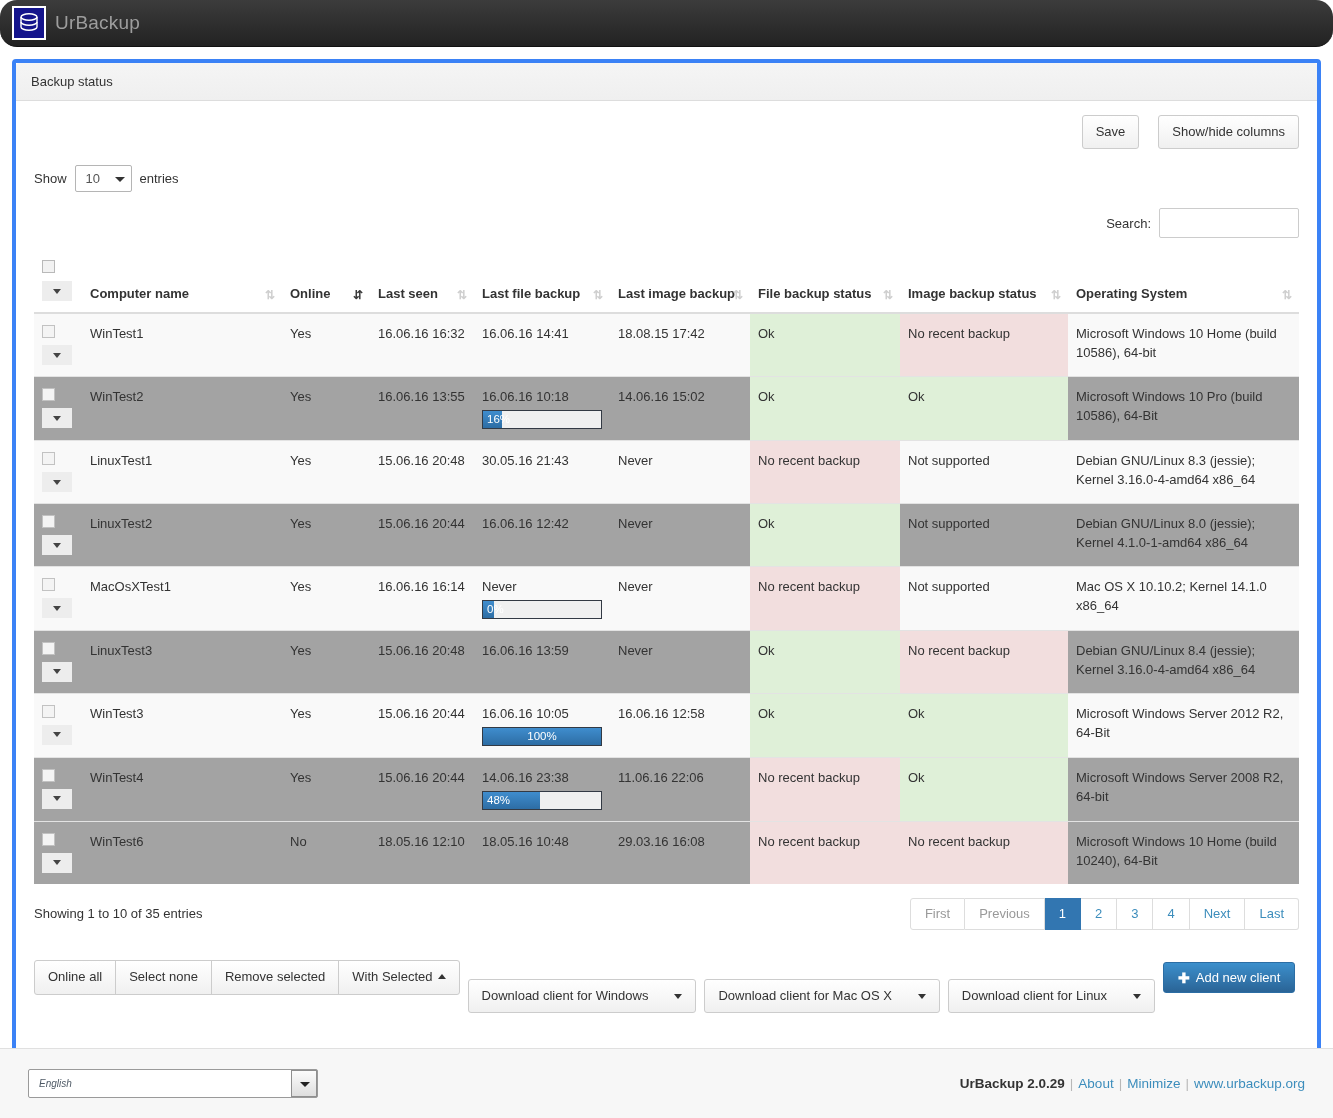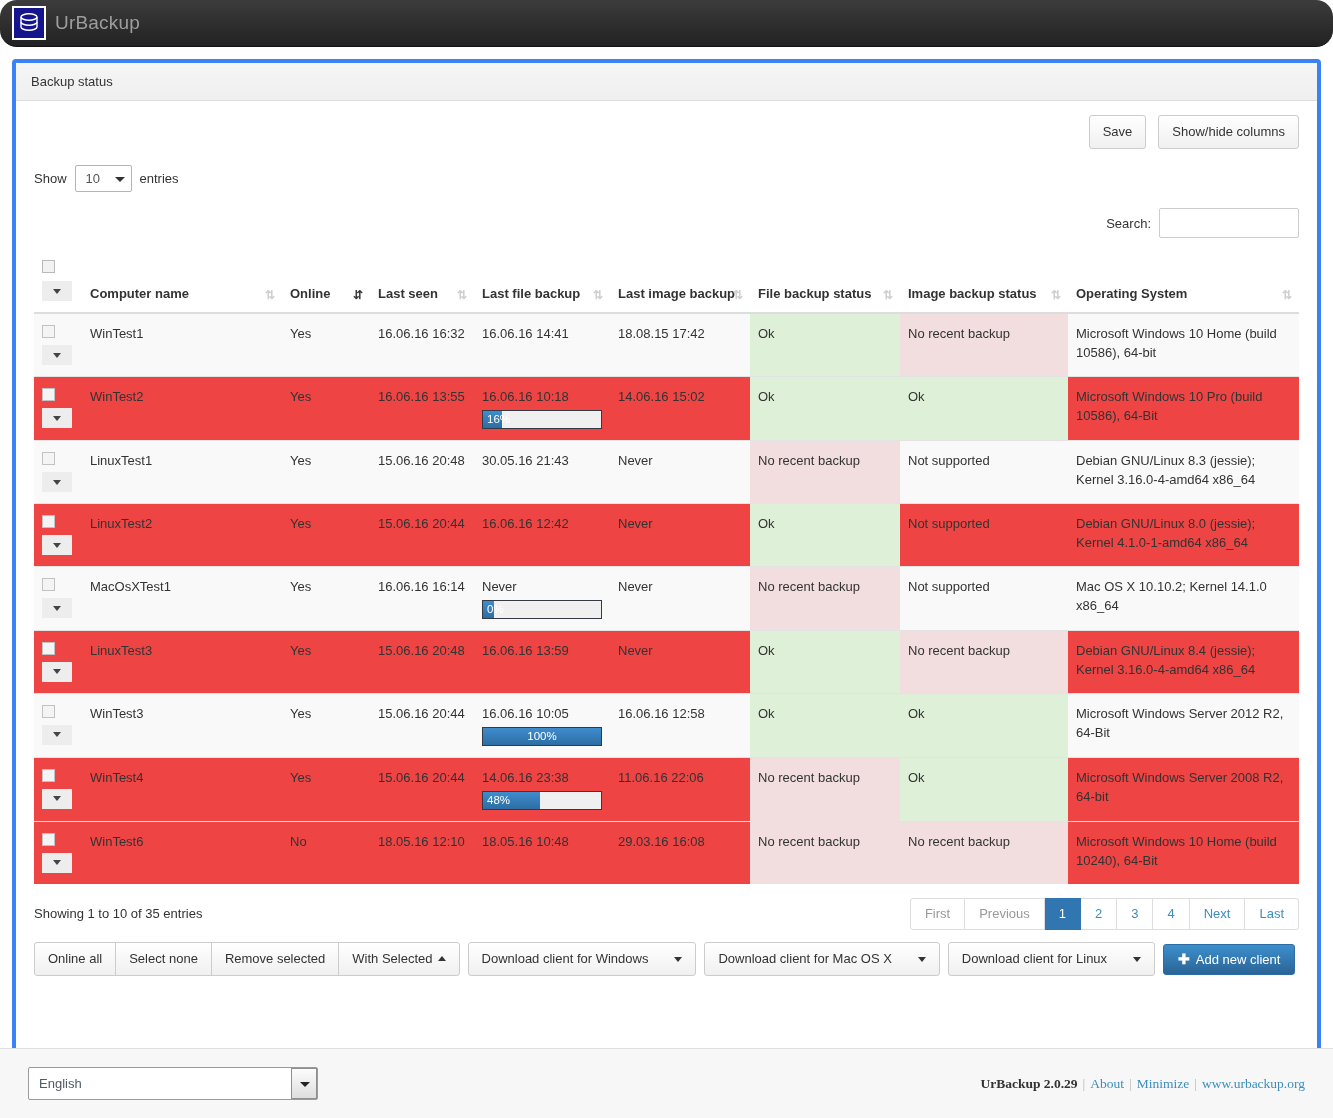--- a/index.html
+++ b/index.html
@@ -85,21 +85,21 @@
     font-size: 13px;
     color: #333333;
     background: linear-gradient(to bottom, #ffffff 0%, #f0f0f0 100%);
     border: 1px solid #cccccc;
     border-radius: 3px;
     padding: 9px 13px;
     cursor: pointer;
     white-space: nowrap;
     line-height: 1.1;
   }
-  .btn + .btn { margin-left: 12px; }
+  .btn + .btn { margin-left: 19px; }
 
   
   .length-row { display: flex; align-items: center; gap: 8px; font-size: 13px; }
   .sel {
     appearance: none; -webkit-appearance: none;
     font-family: "Liberation Sans", sans-serif;
     font-size: 13px;
     color: #555;
     border: 1px solid #b5b5b5;
     background: #ffffff;
@@ -203,21 +203,21 @@
   table.dt tbody td {
     font-size: 13px;
     color: #333;
     padding: 11px 8px;
     border-top: 1px solid #e3e3e3;
     vertical-align: top;
     line-height: 1.45;
     word-wrap: break-word;
   }
   tbody tr.odd td { background: #f9f9f9; }
-  tbody tr.even td { background: #ef4444; }
+  tbody tr.even td { background: #a3a3a3; }
   td.st-ok { background: #dff0d8 !important; }
   td.st-bad { background: #f2dede !important; }
   td.cell-check { padding-left: 10px; padding-top: 10px; }
   td.cell-check .rcheck {
     width: 13px; height: 13px;
     border: 1px solid #c2c2c2;
     background: #f4f4f4;
     display: block;
     margin-bottom: 7px;
     cursor: pointer;
@@ -275,21 +275,21 @@
     display: flex;
     align-items: center;
     gap: 0;
     padding: 6px 0 14px 0;
   }
   .bgroup { display: flex; }
   .bgroup .btn { border-radius: 0; margin-left: -1px; }
   .bgroup .btn:first-child { border-radius: 3px 0 0 3px; margin-left: 0; }
   .bgroup .btn:last-child { border-radius: 0 3px 3px 0; }
   .gap { width: 8px; }
-  .btn.dd { display: inline-flex; align-items: center; gap: 26px; }
+  .btn.dd { display: inline-flex; align-items: center; gap: 26px; margin-top: 37px; }
   .btn.dd .dcaret {
     width: 0; height: 0;
     border-left: 4px solid transparent;
     border-right: 4px solid transparent;
     border-top: 5px solid #333;
   }
   .upcaret {
     display: inline-block;
     width: 0; height: 0;
     border-left: 4px solid transparent;
@@ -318,28 +318,29 @@
     background: #f7f7f7;
     border-top: 1px solid #e0e0e0;
     display: flex;
     align-items: center;
     padding: 0 28px;
   }
   .footer-sel-wrap { position: relative; display: inline-block; }
   .footer-sel {
     appearance: none; -webkit-appearance: none;
     font-family: "Liberation Sans", sans-serif;
-    font-size: 13px;
+    font-size: 10px;
     color: #4f5a66;
     width: 290px;
     padding: 8px 34px 8px 10px;
     border: 1px solid #9a9a9a;
     background: #ffffff;
     border-radius: 2px;
     cursor: pointer;
+    font-style: italic;
   }
   .footer-sel-wrap::before {
     content: "";
     position: absolute; right: 1px; top: 1px; bottom: 1px;
     width: 24px;
     background: linear-gradient(to bottom,#fcfcfc,#dedede);
     border: 1px solid #8f8f8f;
     pointer-events: none;
   }
   .footer-sel-wrap::after {
@@ -348,21 +349,21 @@
     width: 0; height: 0;
     border-left: 5px solid transparent;
     border-right: 5px solid transparent;
     border-top: 5px solid #222;
     pointer-events: none;
   }
   .footer-right {
     margin-left: auto;
     font-size: 13.5px;
     color: #333;
-    display: flex; align-items: center; gap: 5px; font-family: Liberation Serif, serif;
+    display: flex; align-items: center; gap: 5px;
   }
   .footer-right b { font-weight: bold; }
   .flink { color: #3c8dbc; cursor: pointer; text-decoration: none; }
   .fsep { color: #b8b8b8; }
 </style>
 </head>
 <body>
 
 <div class="navbar">
   <div class="brand">

